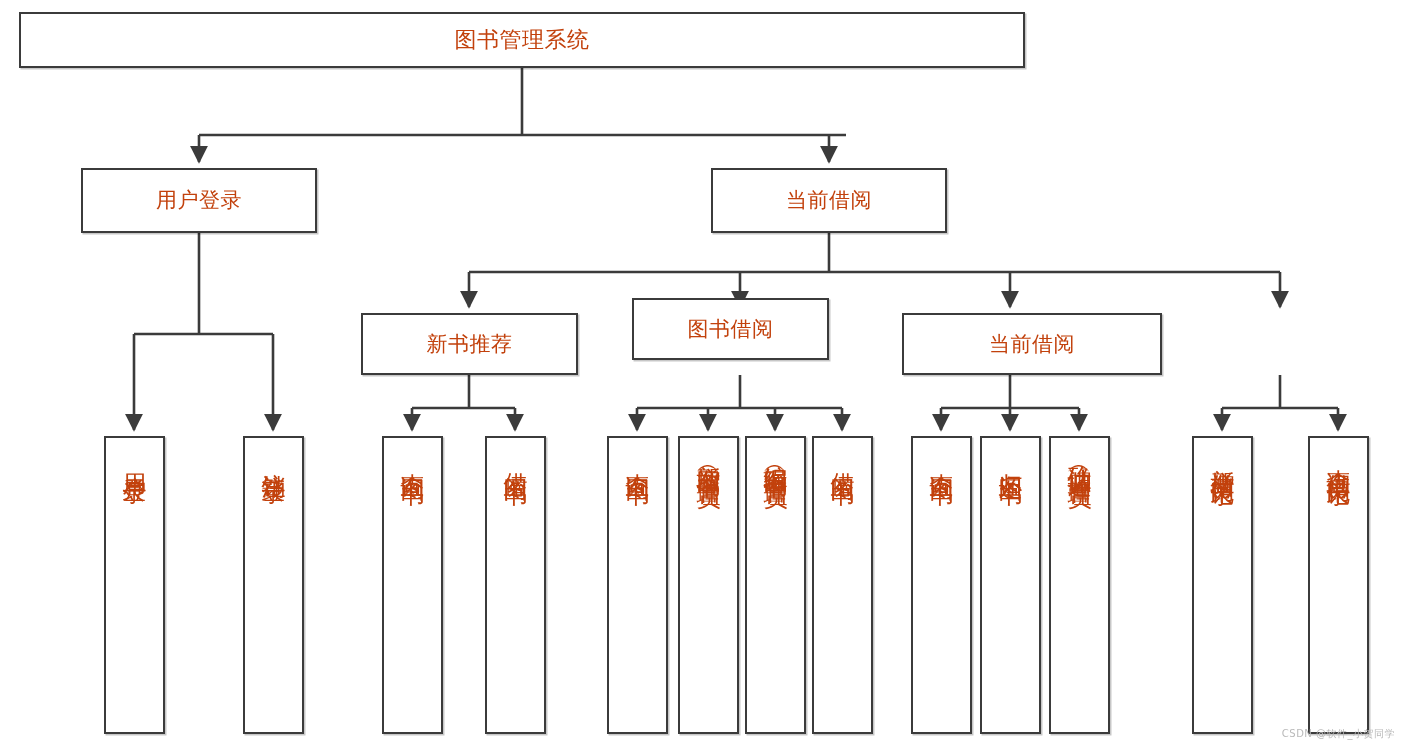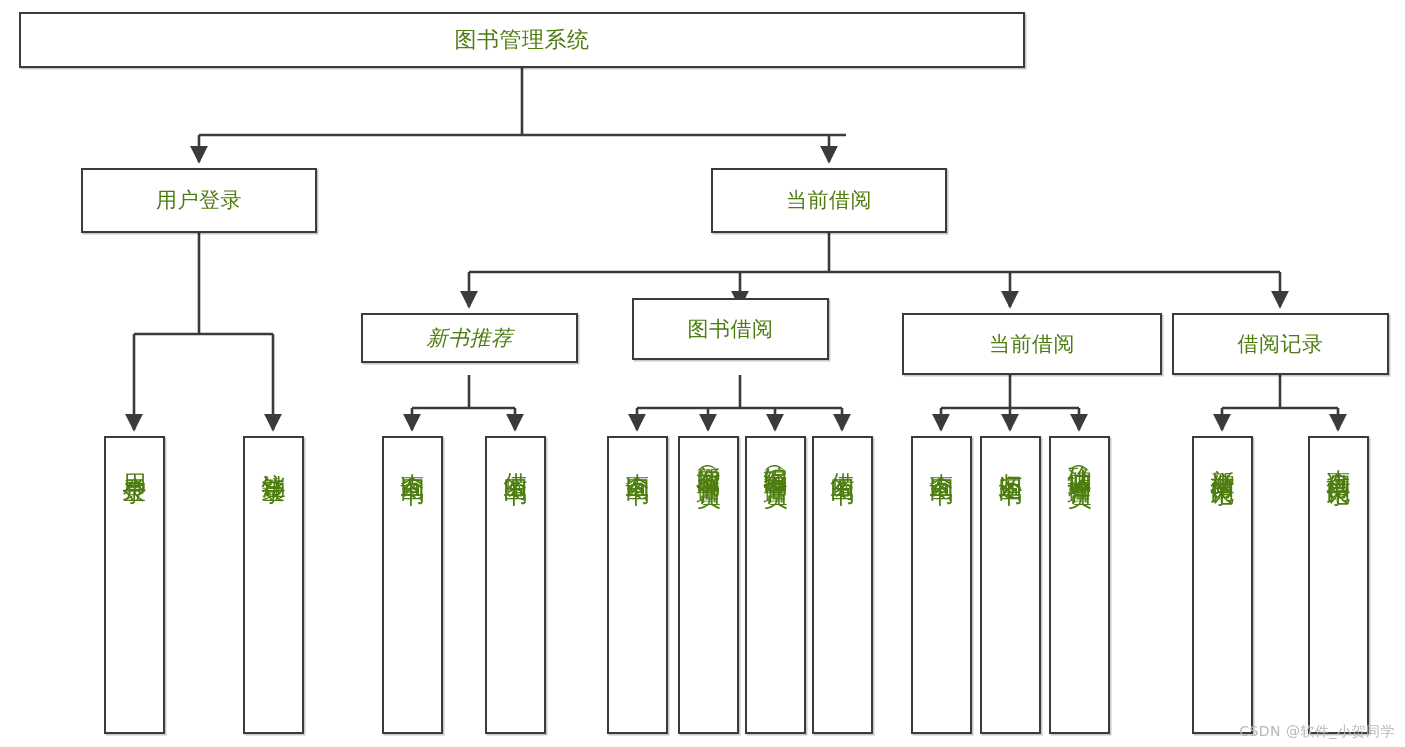--- a/index.html
+++ b/index.html
@@ -30,21 +30,21 @@
     position: absolute;
     box-sizing: border-box;
     border: 2px solid #3b3b3b;
     background: #ffffff;
     display: flex;
     align-items: center;
     justify-content: center;
     box-shadow: 1.5px 1.5px 0 rgba(0,0,0,0.22);
   }
   .node .label {
-    color: #4d7c0f;
+    color: #c2410c;
     letter-spacing: 0.5px;
     line-height: 1.15;
     text-align: center;
     white-space: nowrap;
   }
   .node.h .label {
     font-size: 21px;
   }
   .node.root .label {
     font-size: 22px;
@@ -58,21 +58,21 @@
     text-orientation: upright;
     font-size: 24px;
     letter-spacing: 3px;
     line-height: 1.0;
     white-space: pre;
   }
   #watermark {
     position: absolute;
     right: 10px;
     bottom: 6px;
-    font-size: 14px;
+    font-size: 10px;
     color: #b9b9b9;
     letter-spacing: 0.5px;
     white-space: nowrap;
     font-family: "DejaVu Sans", "Liberation Sans", sans-serif;
   }
 </style>
 </head>
 <body>
 
 <div id="diagram-root">
@@ -134,32 +134,29 @@
     <span class="label">图书管理系统</span>
   </div>
 
   <div class="node h" style="left:81px; top:168px; width:236px; height:65px;">
     <span class="label">用户登录</span>
   </div>
   <div class="node h" style="left:711px; top:168px; width:236px; height:65px;">
     <span class="label">当前借阅</span>
   </div>
 
-  <div class="node h" style="left:361px; top:313px; width:217px; height:50px;font-style:italic;">
+  <div class="node h" style="left:361px; top:313px; width:217px; height:62px;">
     <span class="label">新书推荐</span>
   </div>
   <div class="node h" style="left:632px; top:298px; width:197px; height:62px;">
     <span class="label">图书借阅</span>
   </div>
   <div class="node h" style="left:902px; top:313px; width:260px; height:62px;">
     <span class="label">当前借阅</span>
   </div>
-  <div class="node h" style="left:1172px; top:313px; width:217px; height:62px;">
-    <span class="label">借阅记录</span>
-  </div>
 
   <div class="node v" style="left:104px; top:436px; width:61px; height:298px;">
     <span class="label">用户登录</span>
   </div>
   <div class="node v" style="left:243px; top:436px; width:61px; height:298px;">
     <span class="label">注销登录</span>
   </div>
 
   <div class="node v" style="left:382px; top:436px; width:61px; height:298px;">
     <span class="label">查询图书</span>

